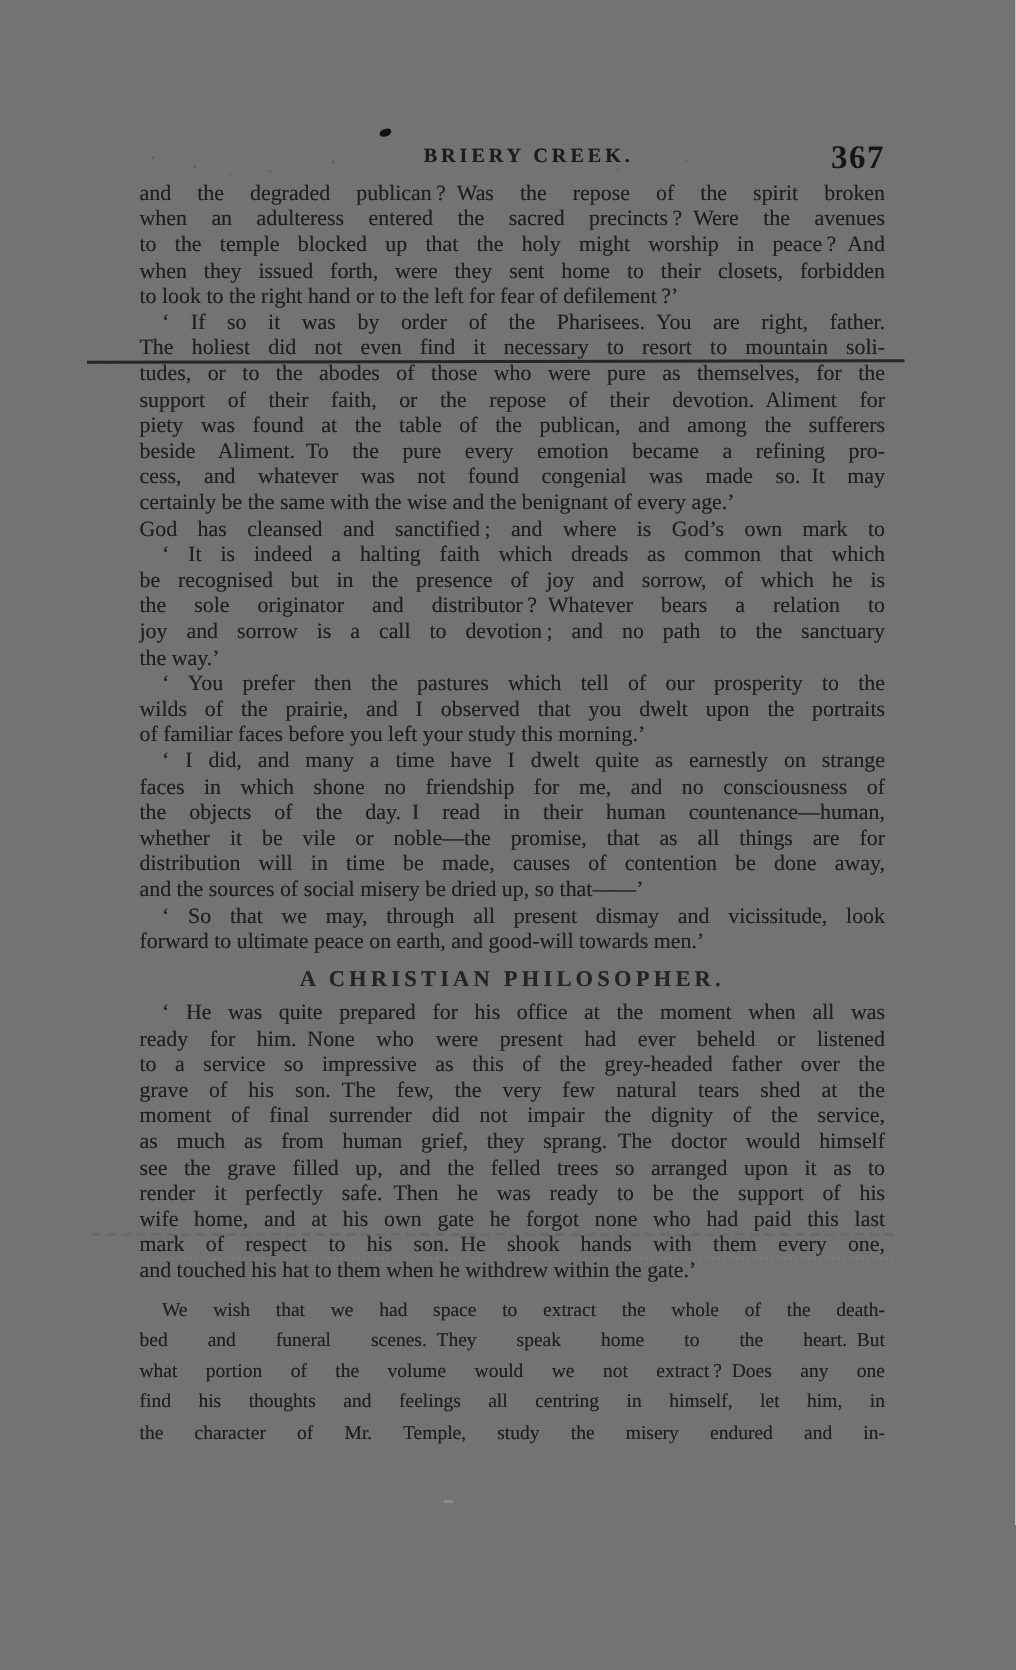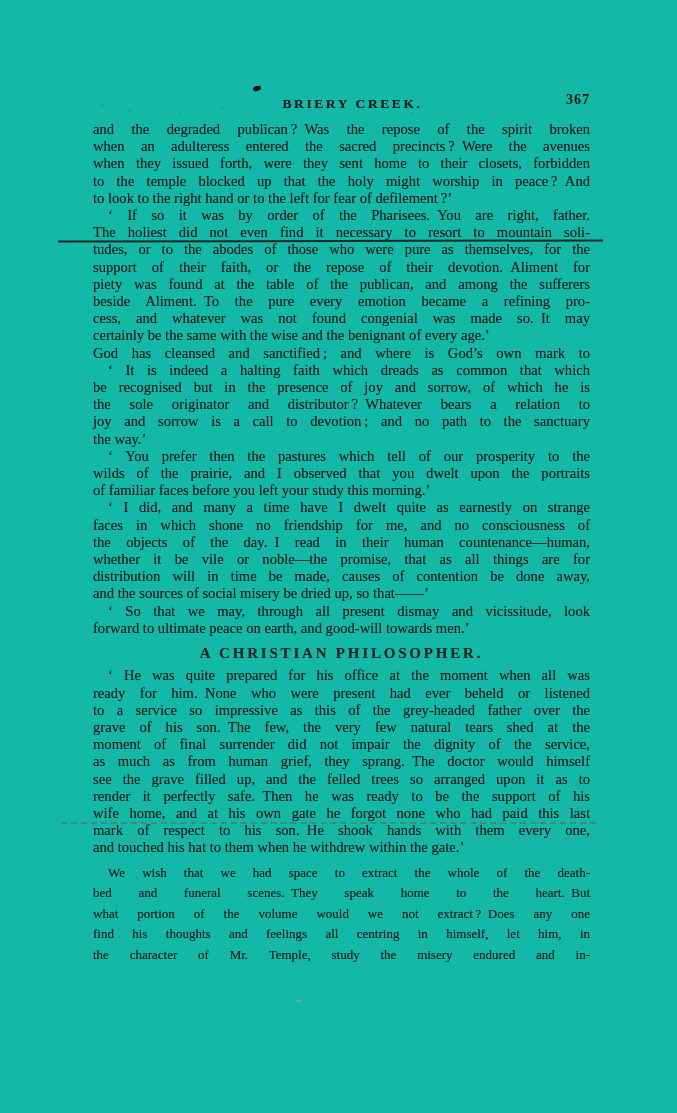--- a/index.html
+++ b/index.html
@@ -1,26 +1,26 @@
 <!DOCTYPE html>
 <html><head>
 <meta charset="utf-8">
 <style>
   * { margin:0; padding:0; box-sizing:border-box; }
   html,body { background:#ffffff; }
   body { width:677px; height:1113px; position:relative; overflow:hidden;
          font-family:"Liberation Serif","DejaVu Serif",serif; }
-  .page { position:absolute; inset:0; background:#14b8a6; color:#1f1f1f; }
+  .page { position:absolute; inset:0; background:#737373; color:#1f1f1f; }
 
   
   .running-header { position:absolute; left:93px; top:96px; width:497px; height:22px; }
   .running-head { text-align:center; padding-left:22px; font-size:13.5px; font-weight:bold;
                   letter-spacing:2.6px; color:#1c1c1c;
                   text-shadow:0 0 .4px rgba(20,20,20,.5); }
-  .page-number { position:absolute; right:0; top:-4px; font-size:14px; font-weight:bold;
+  .page-number { position:absolute; right:0; top:-4px; font-size:22px; font-weight:bold;
                  letter-spacing:1px; color:#161616; }
   .ink-blot { position:absolute; left:160px; top:-10px; width:8px; height:5px;
               background:#111; border-radius:50% 40% 55% 45%; transform:rotate(-15deg); }
   .speckles { position:absolute; left:8px; top:8px; width:2px; height:2px;
               background:rgba(0,0,0,.16); border-radius:50%;
               box-shadow: 28px 6px 0 rgba(0,0,0,.15), 78px 9px 0 rgba(0,0,0,.12),
                           120px 3px 0 rgba(0,0,0,.14), 52px 12px 0 rgba(0,0,0,.10),
                           310px 8px 0 rgba(0,0,0,.12), 356px 2px 0 rgba(0,0,0,.10); }
 
   
@@ -64,22 +64,22 @@
     <span class="ink-blot"></span>
     <span class="speckles"></span>
     <div class="running-head">BRIERY CREEK.</div>
     <div class="page-number">367</div>
   </header>
 
   <main class="text-column">
       <div class="para">
         <div class="line">and the degraded publican ? Was the repose of the spirit broken</div>
         <div class="line">when an adulteress entered the sacred precincts ? Were the avenues</div>
+        <div class="line">to the temple blocked up that the holy might worship in peace ? And</div>
         <div class="line">when they issued forth, were they sent home to their closets, forbidden</div>
-        <div class="line">to the temple blocked up that the holy might worship in peace ? And</div>
         <div class="line ragged">to look to the right hand or to the left for fear of defilement ?’</div>
       </div>
       <div class="para">
         <div class="line indent">‘ If so it was by order of the Pharisees. You are right, father.</div>
         <div class="line">The holiest did not even find it necessary to resort to mountain soli-<i class="mark pen-underline-solid"></i></div>
         <div class="line">tudes, or to the abodes of those who were pure as themselves, for the</div>
         <div class="line">support of their faith, or the repose of their devotion. Aliment for</div>
         <div class="line">piety was found at the table of the publican, and among the sufferers</div>
         <div class="line">beside Aliment. To the pure every emotion became a refining pro-</div>
         <div class="line">cess, and whatever was not found congenial was made so. It may</div>

